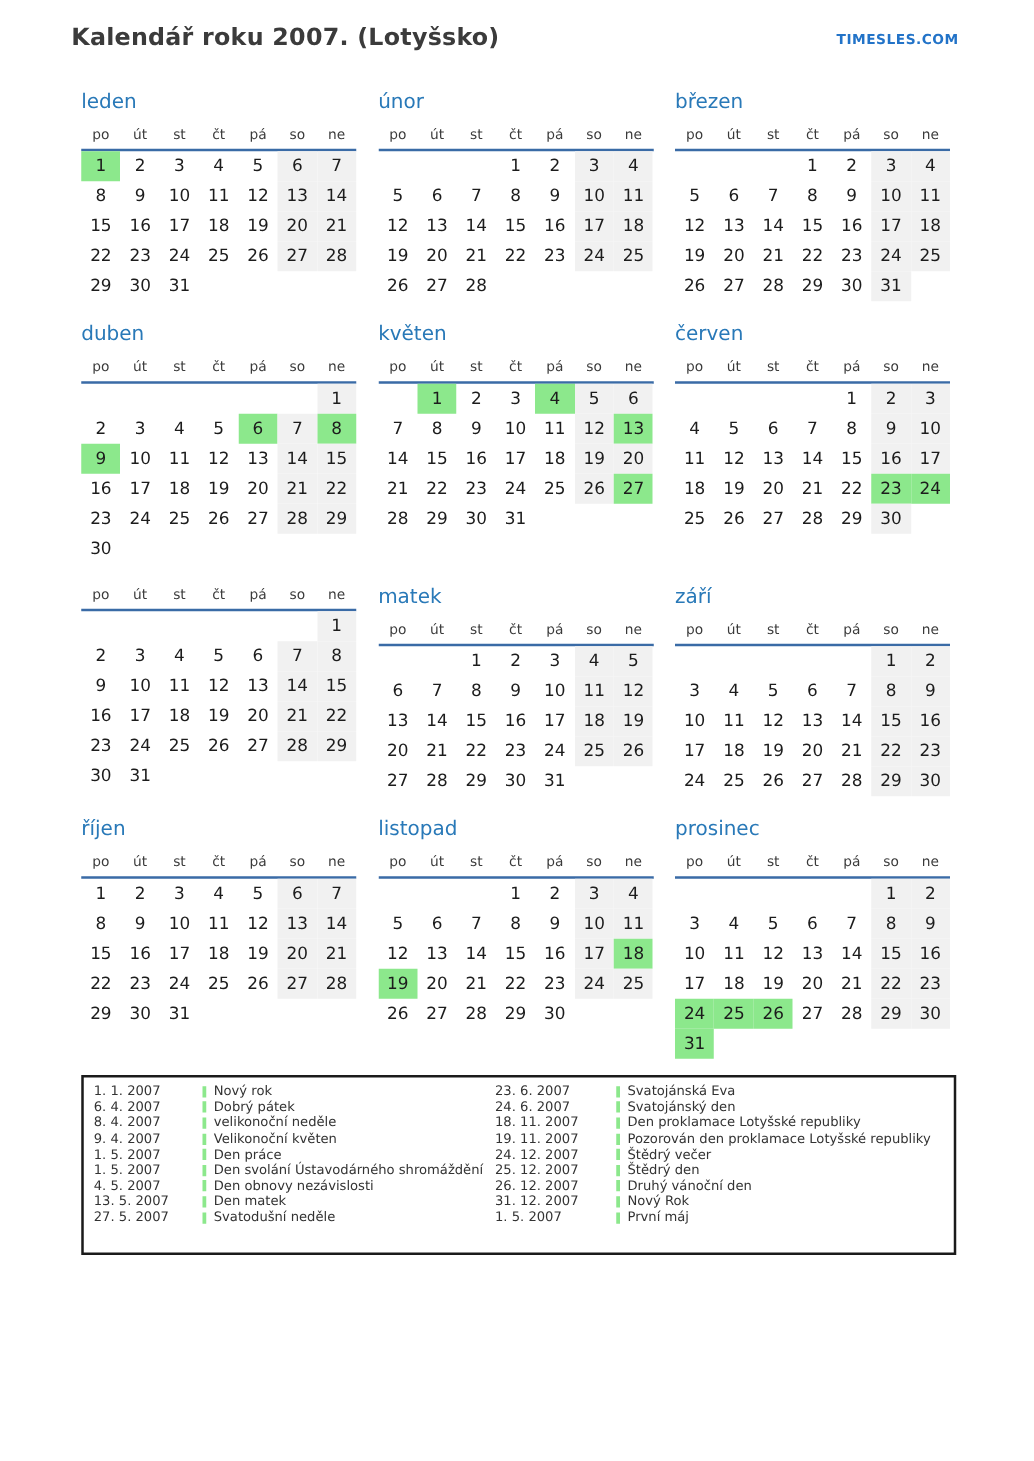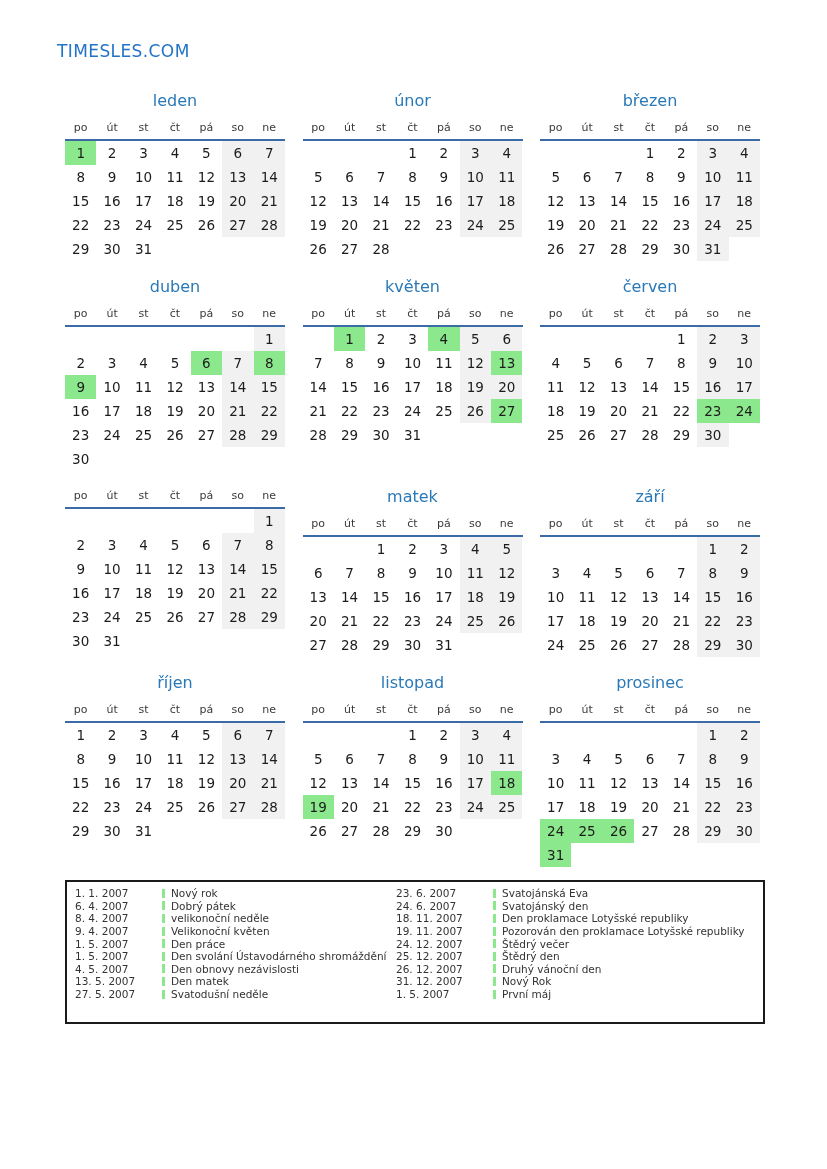--- a/index.html
+++ b/index.html
@@ -22,37 +22,37 @@
 
   
   .hdr{
     display:flex;justify-content:space-between;align-items:flex-start;
     padding:19px 60px 0 57px;
   }
   .hdr h1{
     font-size:19px;font-weight:600;color:#3b3b3b;letter-spacing:0.2px;
   }
   .brand{
-    font-size:17px;color:var(--brand-blue);margin-top:22px;
-    letter-spacing:0.4px;text-decoration:none;font-weight:400;
+    font-size:11px;color:var(--brand-blue);margin-top:6px;
+    letter-spacing:0.4px;text-decoration:none;font-weight:700;
   }
 
   
   .months{
     margin:30px 0 0 65px;
     width:695px;
     display:grid;
     grid-template-columns:repeat(3,220px);
     column-gap:17.5px;
     row-gap:16px;
     align-items:start;
   }
   .month{width:220px;}
   .month-title{
-    text-align:center;font-size:16px;color:var(--accent-blue);
+    font-size:16px;color:var(--accent-blue);
     line-height:20px;margin-bottom:8px;font-weight:400;
   }
   .dow-row{display:flex;border-bottom:2px solid var(--rule-blue);}
   .dow{
     width:31.43px;height:20px;line-height:18px;text-align:center;
     font-size:11px;color:#3a3a3a;
   }
   .week{display:flex;}
   .day-cell{
     width:31.43px;height:24px;line-height:24px;text-align:center;
@@ -82,20 +82,21 @@
     flex:0 0 auto;margin-right:6px;
   }
   .h-name{font-size:10.5px;color:#333;white-space:nowrap;}
 </style>
 </head>
 <body>
 
 <div class="page">
 
   <div class="hdr">
+    <h1>Kalendář roku 2007. (Lotyšsko)</h1>
     <a class="brand">TIMESLES.COM</a>
   </div>
 
   <div class="months" id="months-grid">
       <div class="month">
         <div class="month-title">leden</div>
         <div class="dow-row">
           <div class="dow">po</div>
           <div class="dow">út</div>
           <div class="dow">st</div>

